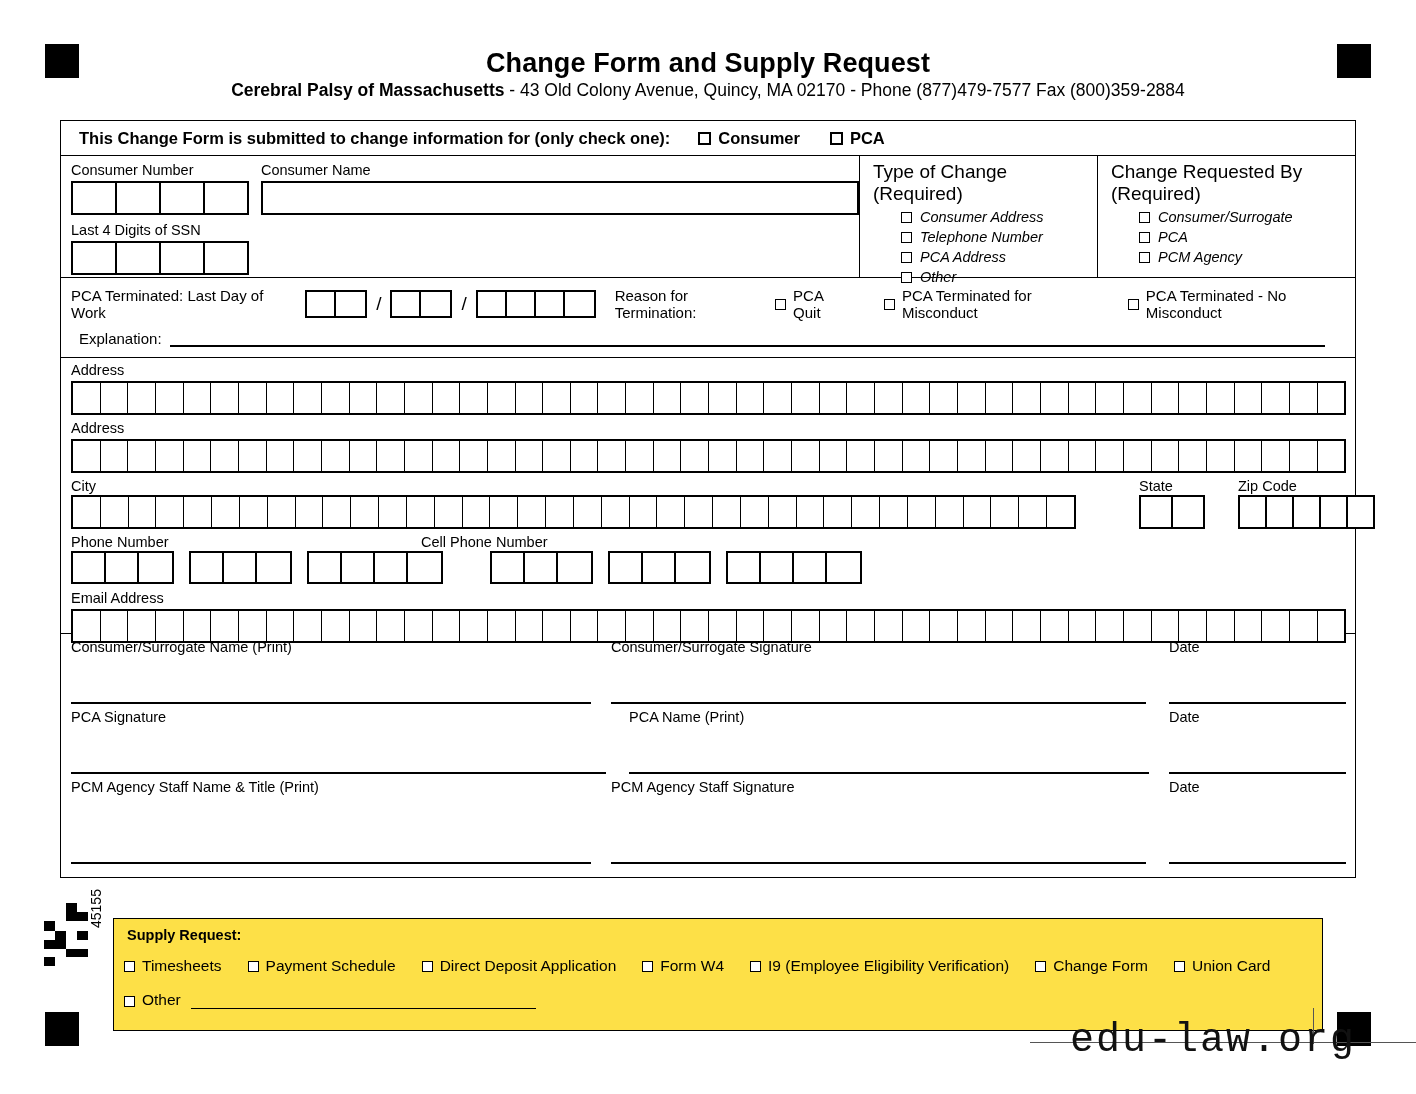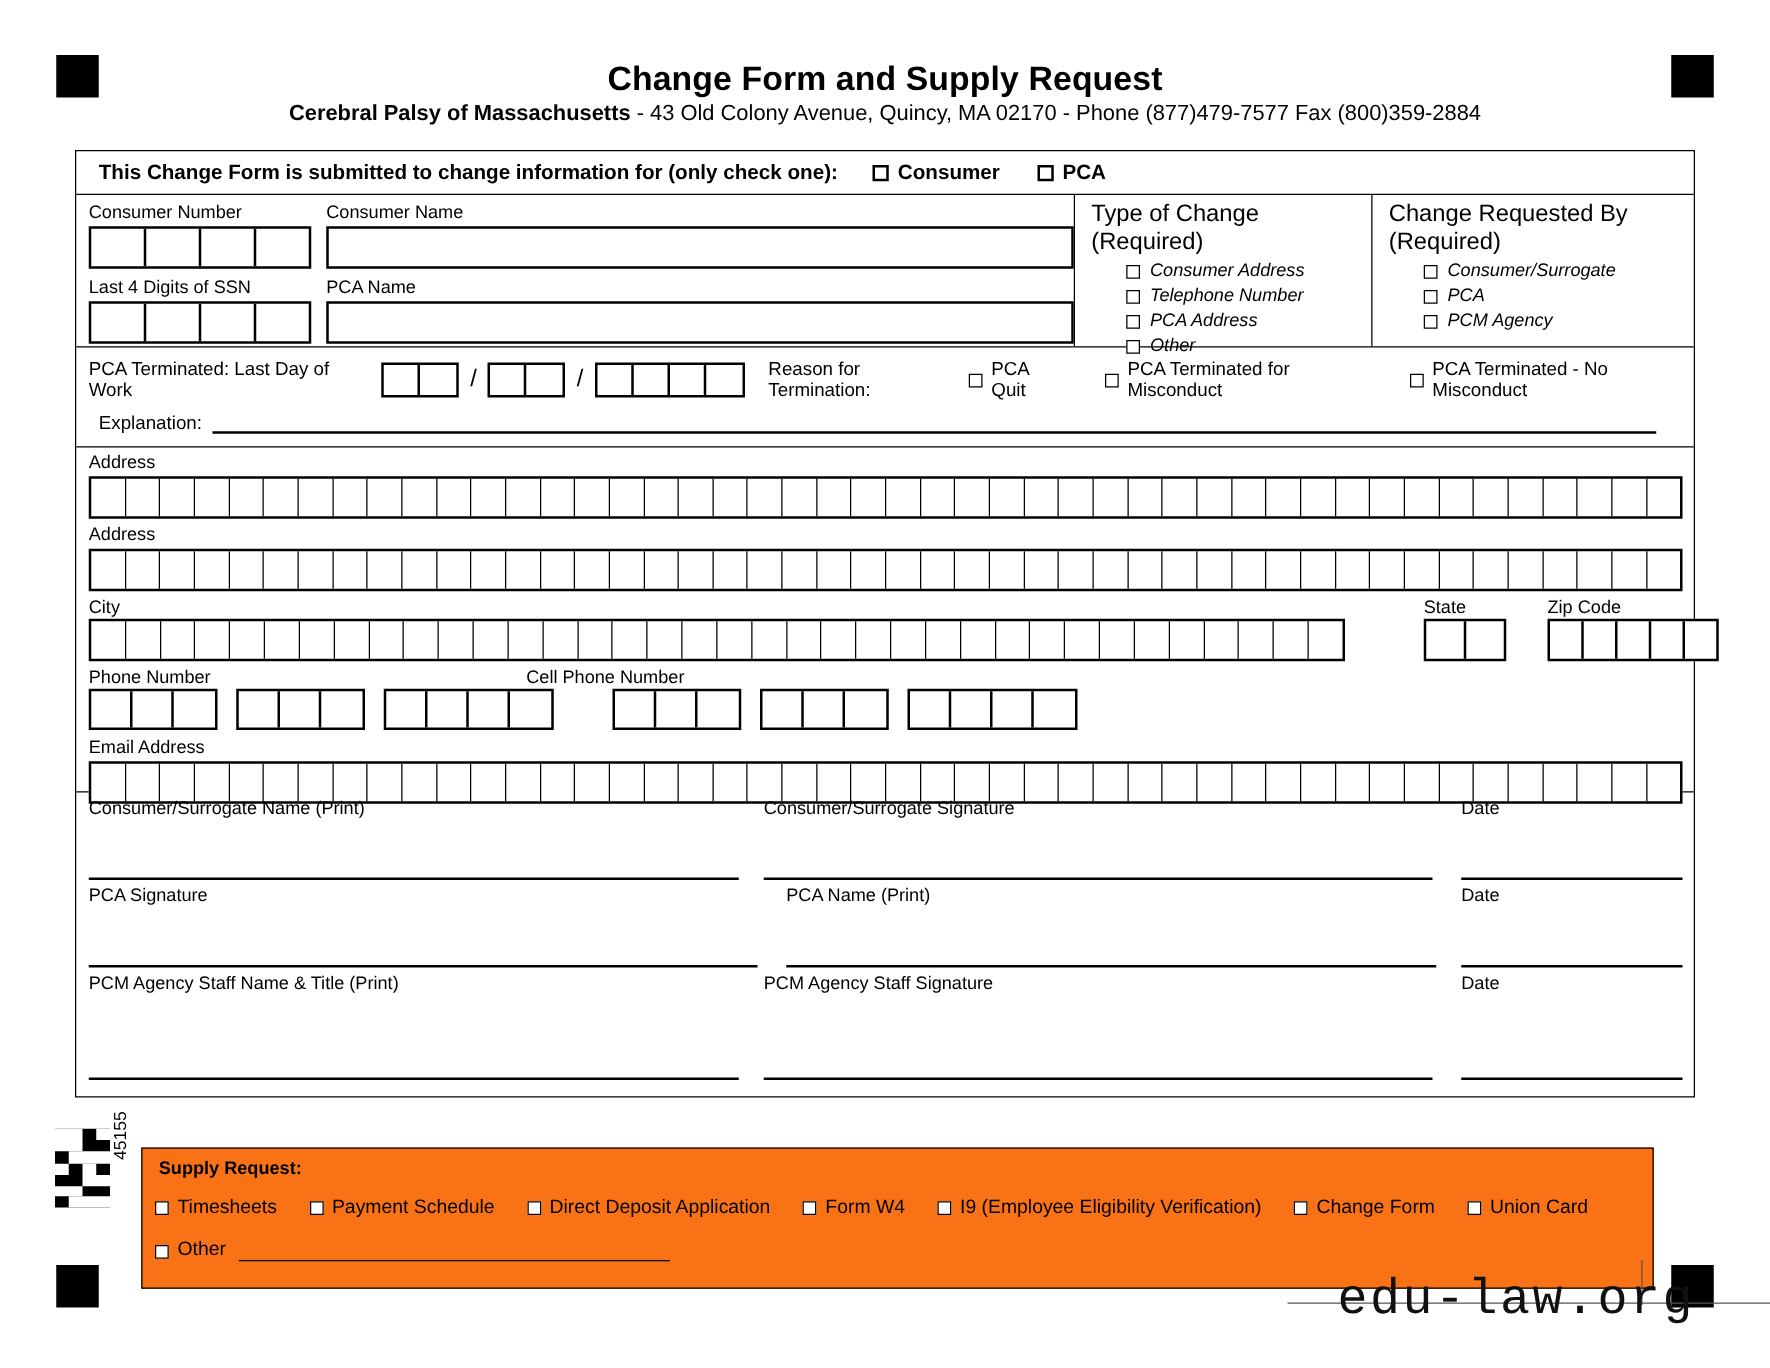--- a/index.html
+++ b/index.html
@@ -238,21 +238,21 @@
   .ul-a { width: 520px; }
   .ul-b { width: 535px; }
   .ul-c { width: 177px; }
 
   
   .supply-box {
     position: absolute;
     left: 113px; top: 918px;
     width: 1210px; height: 113px;
     border: 1px solid #000;
-    background: #f97316;
+    background: #fde047;
   }
   .supply-title {
     font-size: 14.5px; font-weight: bold;
     margin: 8px 0 0 13px;
   }
   .supply-items {
     display: flex; align-items: center;
     margin: 14px 0 0 10px;
     font-size: 15.5px;
     gap: 26px;
@@ -352,24 +352,20 @@
       </div>
       <div class="row2col" style="margin-top:7px">
         <div class="sub-a">
           <div class="fieldlabel">Last 4 Digits of SSN</div>
           <div class="comb">
               <i></i>
               <i></i>
               <i></i>
               <i></i>
             </div>
-        </div>
-        <div class="sub-b">
-          <div class="fieldlabel">PCA Name</div>
-          <div class="plainbox"></div>
         </div>
       </div>
     </div>
 
     <div class="col-mid">
       <div class="grp-title">Type of Change (Required)</div>
       <div class="grp-item">
         <span class="cb-sm"></span>
         <span>Consumer Address</span>
       </div>

